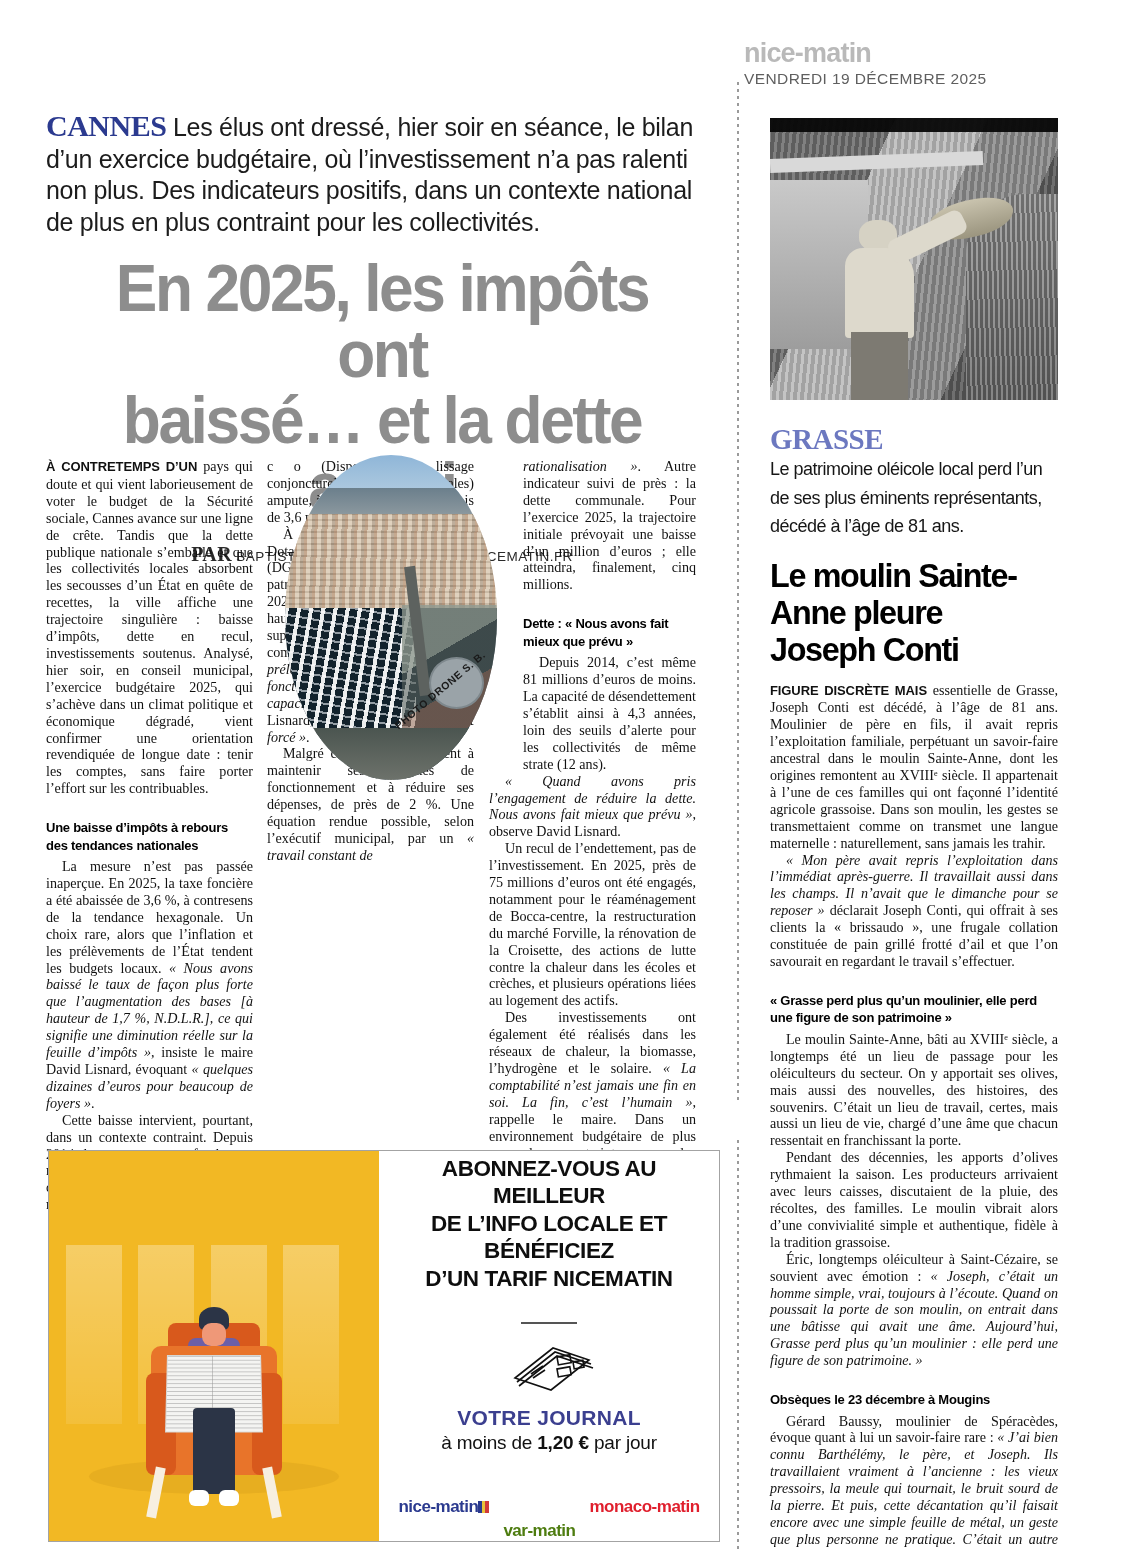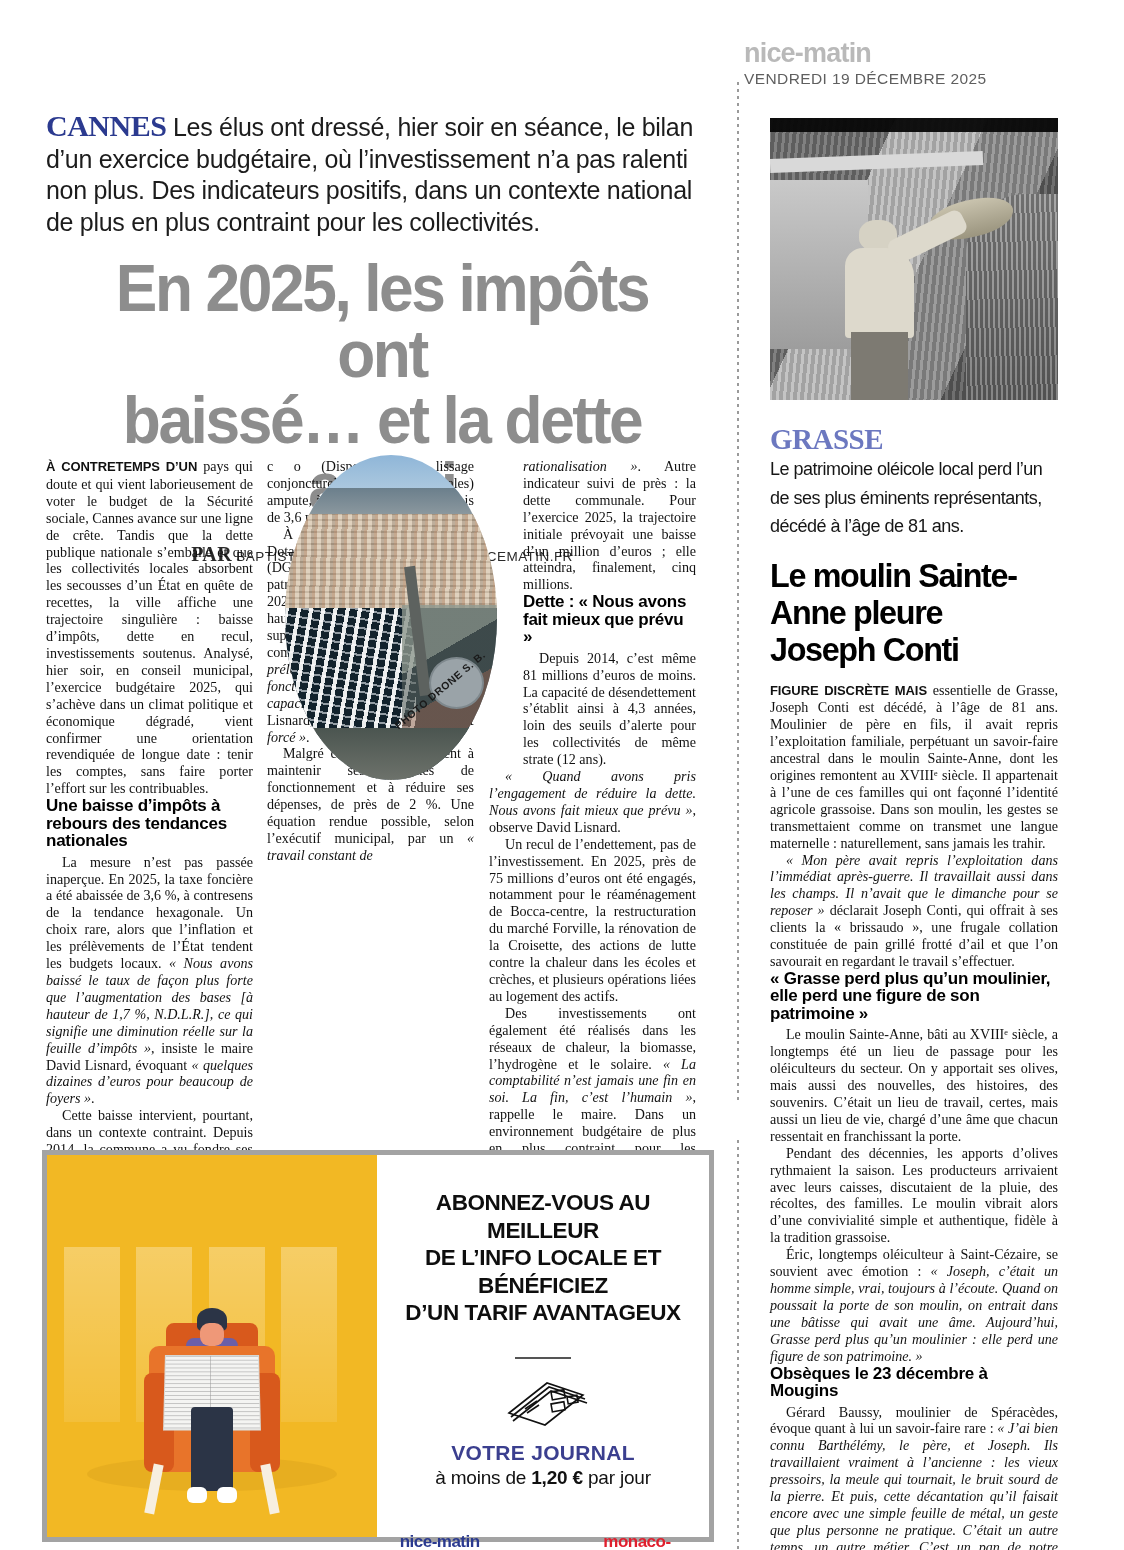--- a/index.html
+++ b/index.html
@@ -66,22 +66,22 @@
   .col.c3 { left:443px; }
   .col p { margin:0; text-indent:16px; }
   .col p.noind { text-indent:0; }
   .lead-cap {
     font-family:"Liberation Sans", sans-serif;
     font-weight:700; font-size:13px; letter-spacing:-0.1px;
   }
   .it { font-style:italic; }
   .subhead {
     font-family:"Liberation Sans", sans-serif;
-    font-weight:700; font-size:17px; line-height:17.5px;
-    color:#000; margin:0 0 4px 0; letter-spacing:-0.25px; text-align:left;
+    font-weight:700; font-size:13px; line-height:17.5px;
+    color:#000; margin:22px 0 4px 0; letter-spacing:-0.25px; text-align:left;
   }
 
   
   .aerial {
     position:absolute; left:285px; top:455px;
     width:212px; height:325px; border-radius:50%;
     overflow:hidden; z-index:5;
   }
   .aerial-inner { position:absolute; inset:0; }
   .sky { position:absolute; left:0; top:0; width:100%; height:17%;
@@ -174,22 +174,22 @@
     font-weight:700; font-size:34px; line-height:37px;
     color:#000; letter-spacing:-1.4px; margin-top:16px;
     transform:scaleX(0.95); transform-origin:left;
   }
   .rbody { margin-top:14px; font-size:14.1px; line-height:16.9px;
     text-align:justify; color:#111; hyphens:auto; }
   .rbody p { margin:0; text-indent:16px; }
   .rbody p.noind { text-indent:0; }
 
   
-  .ad { position:absolute; left:42px; top:1150px; width:672px; height:392px;
-    border:5px solid #a3a3a3; background:#fff; display:flex; }
+  .ad { position:absolute; left:48px; top:1150px; width:672px; height:392px;
+    border:1px solid #a3a3a3; background:#fff; display:flex;align-items:flex-end; }
   .ad-left { width:330px; height:100%; background:#f2b824; position:relative; overflow:hidden; }
   .ad-win { position:absolute; top:24%; height:46%; width:17%;
     background:linear-gradient(180deg, rgba(255,255,255,.30), rgba(255,255,255,.10)); }
   .w1 { left:5%; } .w2 { left:27%; } .w3 { left:49%; } .w4 { left:71%; }
   .floor { position:absolute; left:12%; bottom:12%; width:76%; height:9%;
     background:rgba(222,166,30,.55); border-radius:50%; }
   .chair { position:absolute; left:31%; bottom:17%; width:38%; height:33%;
     background:#e8742a; border-radius:10px 10px 6px 6px; }
   .chair-arm-l { position:absolute; left:29.5%; bottom:17%; width:9%; height:26%;
     background:#d8591c; border-radius:8px; }
@@ -363,21 +363,21 @@
       <div class="leg-l"></div>
       <div class="leg-r"></div>
       <div class="shoe-l"></div>
       <div class="shoe-r"></div>
     </div>
 
     <div class="ad-right">
       <div class="ad-title">
         <div>ABONNEZ-VOUS AU MEILLEUR</div>
         <div>DE L’INFO LOCALE ET BÉNÉFICIEZ</div>
-        <div>D’UN TARIF AVANTAGEUX</div>
+        <div>D’UN TARIF NICEMATIN</div>
       </div>
       <div class="ad-rule"></div>
 
       <svg class="news-icon" viewBox="0 0 96 56">
         <g fill="none" stroke="#111" stroke-width="1.6">
           <path d="M14 40 L52 10 L88 22 L50 52 Z" fill="#fff"></path>
           <path d="M16 44 L54 14 L90 26"></path>
           <path d="M18 48 L56 18 L92 30"></path>
           <path d="M30 36 L42 28"></path>
           <path d="M32 40 L44 32"></path>

